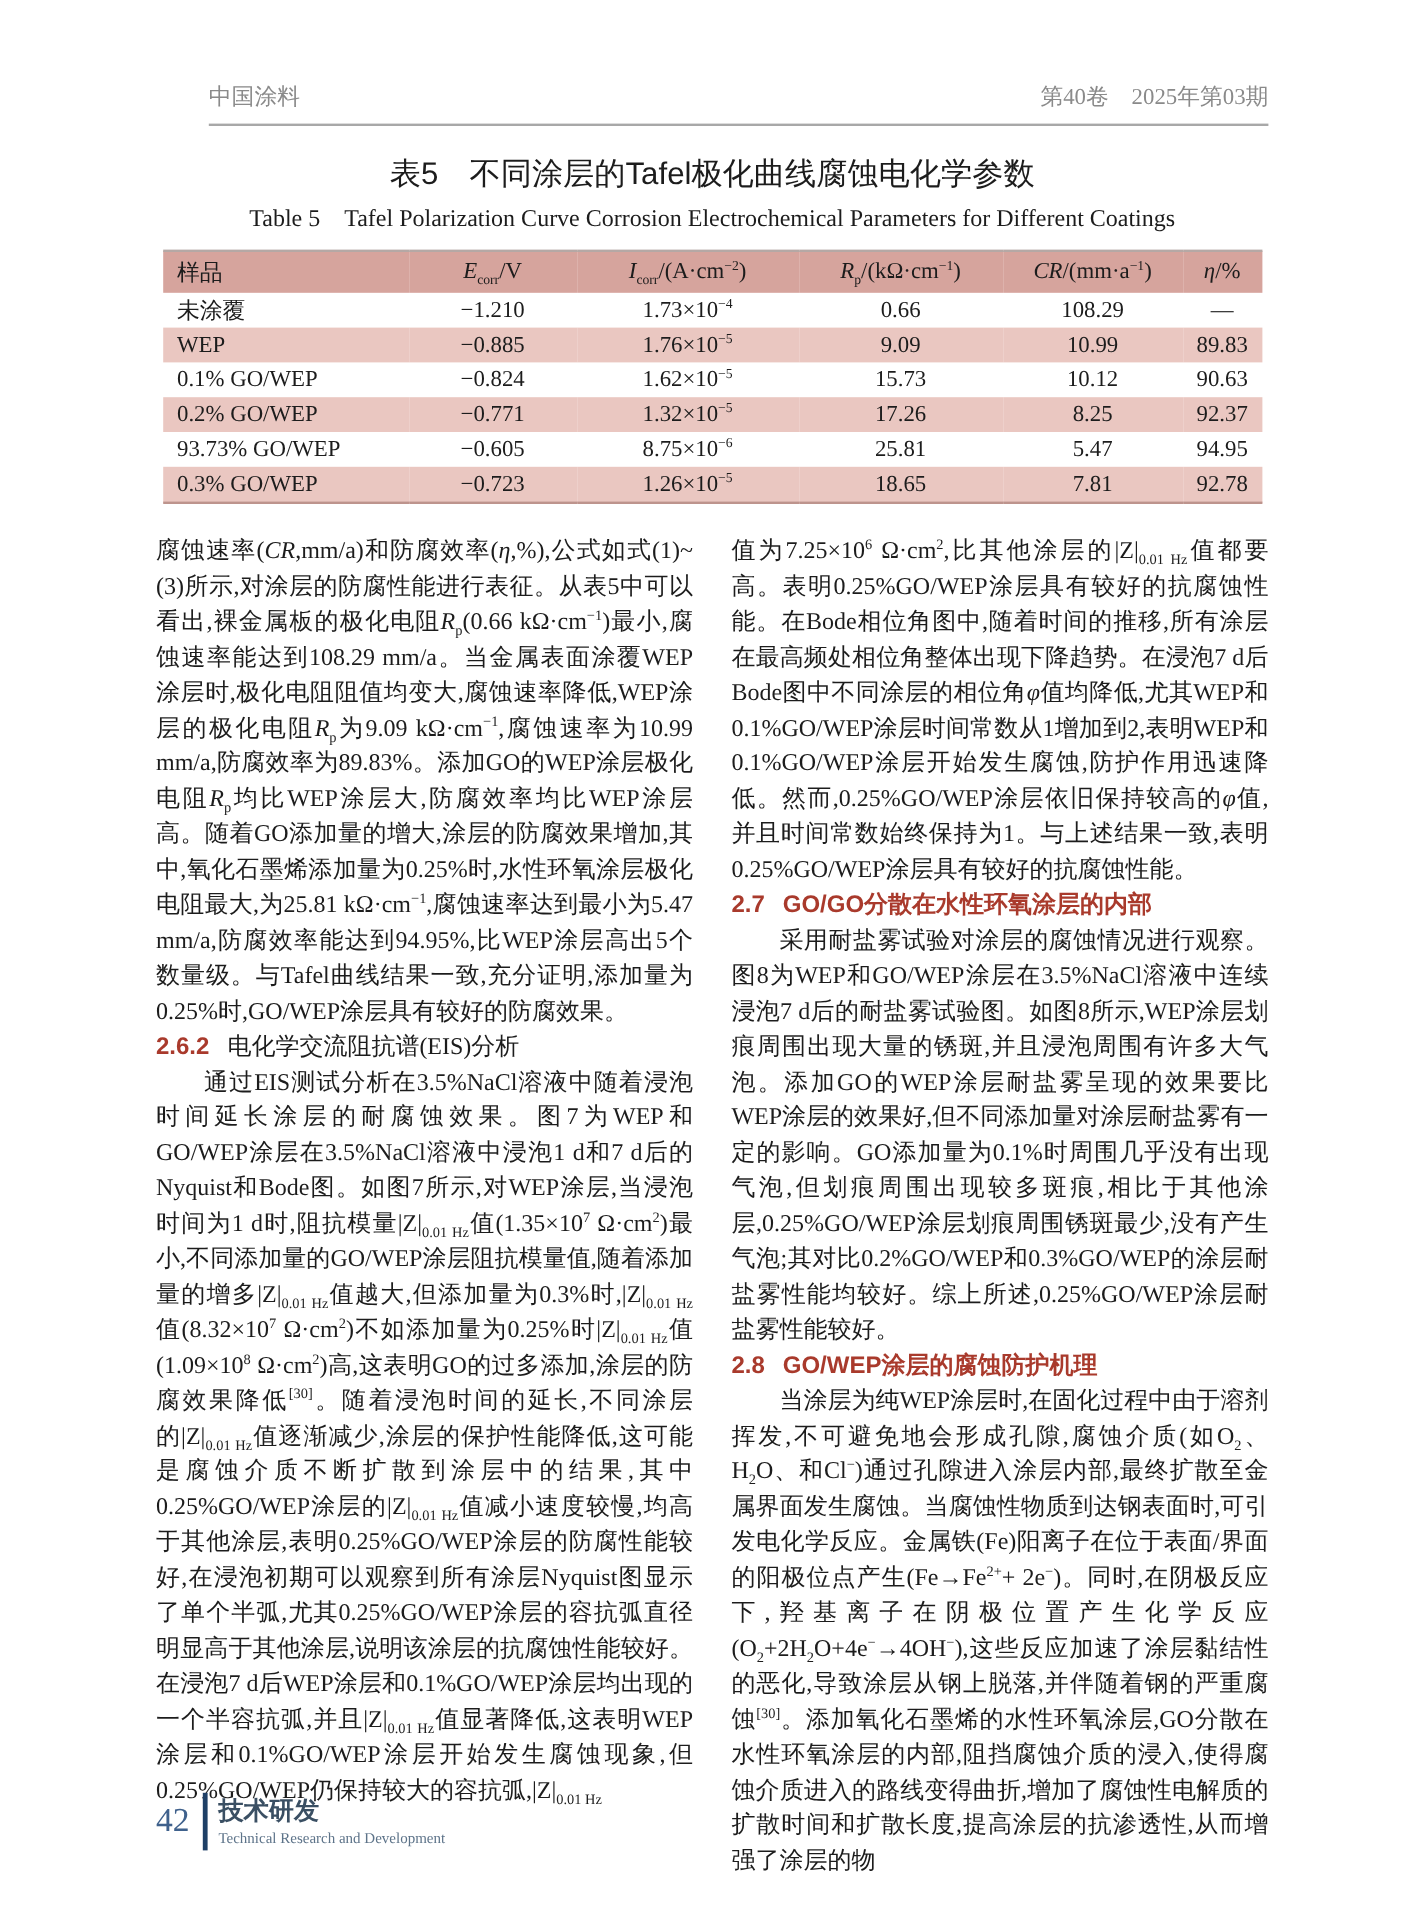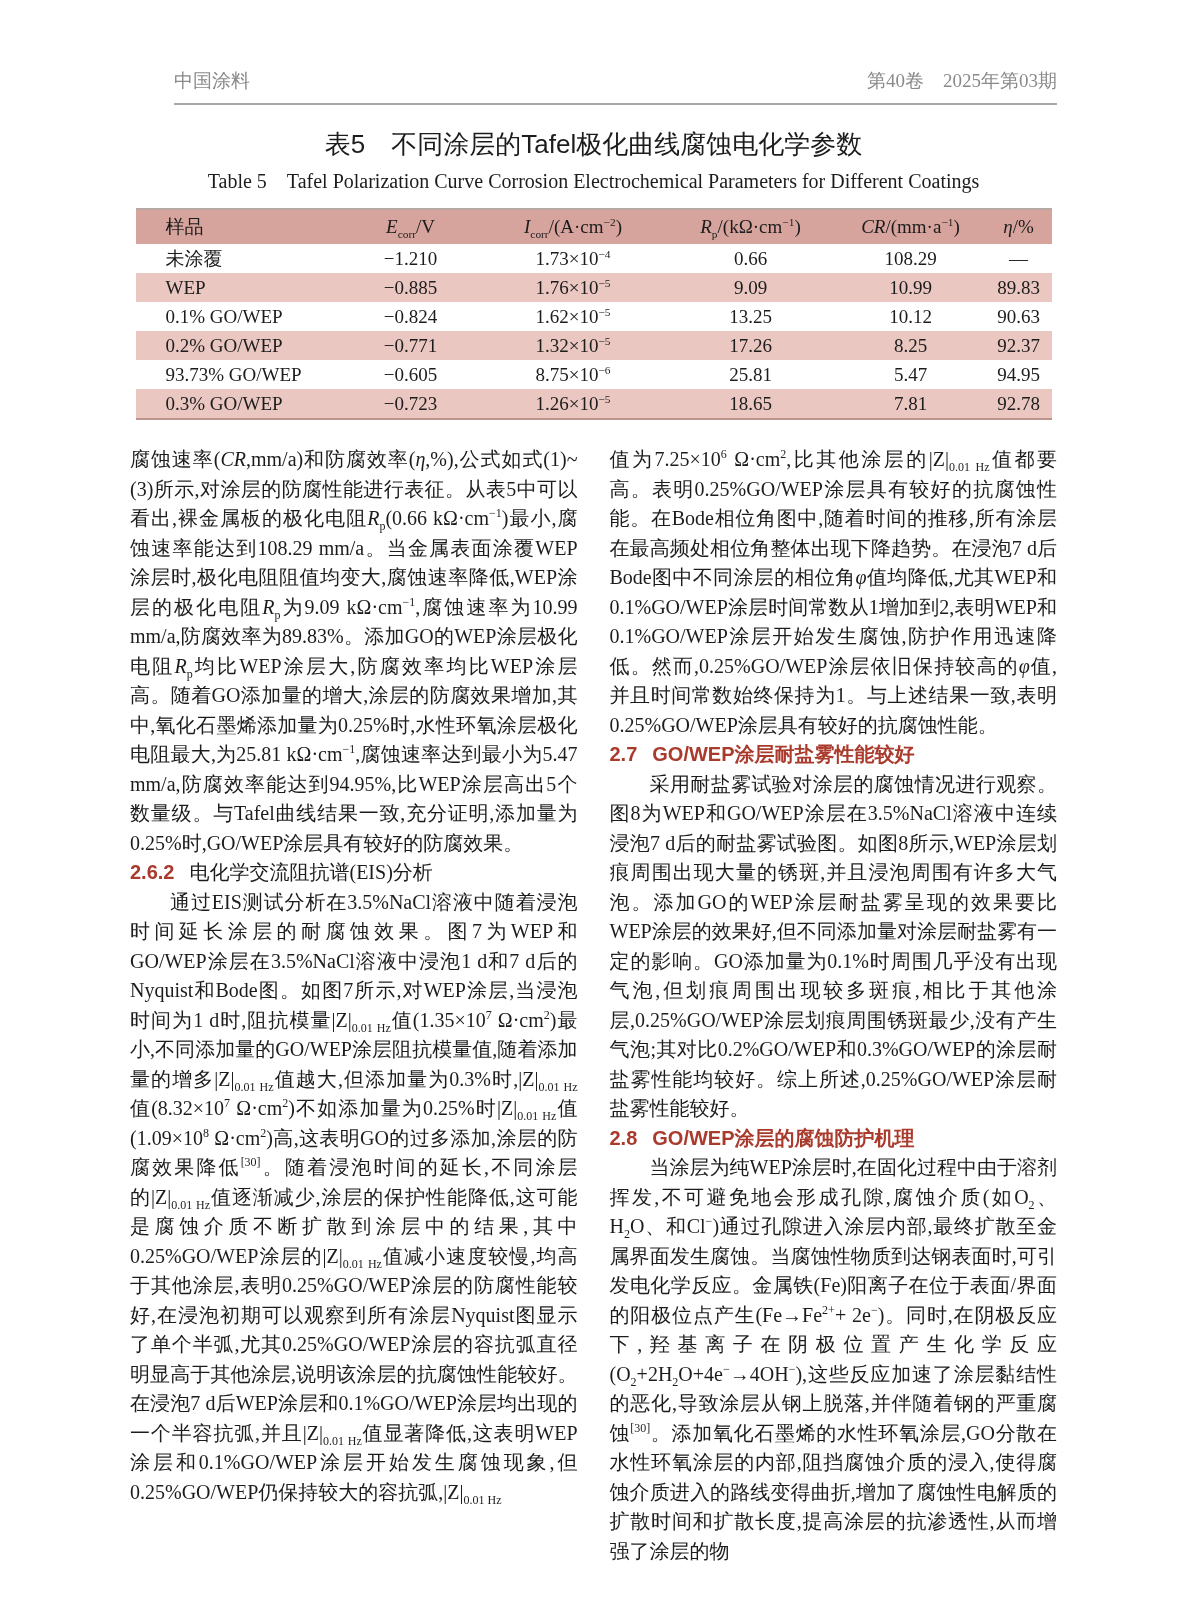--- a/index.html
+++ b/index.html
@@ -35,21 +35,21 @@
   table.tafel{
     width:916px;margin:13px auto 0 auto;
     border-collapse:collapse;table-layout:fixed;
     font-size:19px;
     border-top:2px solid #b5a8a5;
     border-bottom:2px solid #bd948d;
   }
   table.tafel th{background:#d6a49d;font-weight:normal;height:34px;}
   table.tafel td{height:29px;}
   table.tafel th,table.tafel td{text-align:center;padding:0;}
-  table.tafel th:first-child,table.tafel td:first-child{text-align:left;padding-left:30px;}
+  table.tafel th:first-child,table.tafel td:first-child{text-align:left;padding-left:12px;}
   table.tafel col:nth-child(1){width:205px;}
   table.tafel col:nth-child(2){width:140px;}
   table.tafel col:nth-child(3){width:185px;}
   table.tafel col:nth-child(4){width:170px;}
   table.tafel col:nth-child(5){width:150px;}
   table.tafel col:nth-child(6){width:66px;}
   table.tafel tbody tr:nth-child(even){background:#eac7c1;}
   
   .cols{display:flex;gap:32px;margin-top:25px;}
   .col{width:456px;font-size:20px;line-height:29.5px;text-align:justify;}
@@ -123,21 +123,21 @@
           <td>−0.885</td>
           <td>1.76×10<sup>−5</sup></td>
           <td>9.09</td>
           <td>10.99</td>
           <td>89.83</td>
         </tr>
         <tr>
           <td>0.1% GO/WEP</td>
           <td>−0.824</td>
           <td>1.62×10<sup>−5</sup></td>
-          <td>13.25</td>
+          <td>15.73</td>
           <td>10.12</td>
           <td>90.63</td>
         </tr>
         <tr>
           <td>0.2% GO/WEP</td>
           <td>−0.771</td>
           <td>1.32×10<sup>−5</sup></td>
           <td>17.26</td>
           <td>8.25</td>
           <td>92.37</td>
@@ -162,21 +162,29 @@
   </table>
 
   <main class="cols">
     <div class="col" id="col-left">
         <p class="para">腐蚀速率(<i>CR</i>,mm/a)和防腐效率(<i>η</i>,%),公式如式(1)~(3)所示,对涂层的防腐性能进行表征。从表5中可以看出,裸金属板的极化电阻<i>R</i><sub>p</sub>(0.66 kΩ·cm<sup>−1</sup>)最小,腐蚀速率能达到108.29 mm/a。当金属表面涂覆WEP涂层时,极化电阻阻值均变大,腐蚀速率降低,WEP涂层的极化电阻<i>R</i><sub>p</sub>为9.09 kΩ·cm<sup>−1</sup>,腐蚀速率为10.99 mm/a,防腐效率为89.83%。添加GO的WEP涂层极化电阻<i>R</i><sub>p</sub>均比WEP涂层大,防腐效率均比WEP涂层高。随着GO添加量的增大,涂层的防腐效果增加,其中,氧化石墨烯添加量为0.25%时,水性环氧涂层极化电阻最大,为25.81 kΩ·cm<sup>−1</sup>,腐蚀速率达到最小为5.47 mm/a,防腐效率能达到94.95%,比WEP涂层高出5个数量级。与Tafel曲线结果一致,充分证明,添加量为0.25%时,GO/WEP涂层具有较好的防腐效果。</p>
         <h3 class="sec"><span class="num">2.6.2</span><span class="title">电化学交流阻抗谱(EIS)分析</span></h3>
         <p class="para indent">通过EIS测试分析在3.5%NaCl溶液中随着浸泡时间延长涂层的耐腐蚀效果。图7为WEP和GO/WEP涂层在3.5%NaCl溶液中浸泡1 d和7 d后的Nyquist和Bode图。如图7所示,对WEP涂层,当浸泡时间为1 d时,阻抗模量|Z|<sub>0.01 Hz</sub>值(1.35×10<sup>7</sup> Ω·cm<sup>2</sup>)最小,不同添加量的GO/WEP涂层阻抗模量值,随着添加量的增多|Z|<sub>0.01 Hz</sub>值越大,但添加量为0.3%时,|Z|<sub>0.01 Hz</sub>值(8.32×10<sup>7</sup> Ω·cm<sup>2</sup>)不如添加量为0.25%时|Z|<sub>0.01 Hz</sub>值(1.09×10<sup>8</sup> Ω·cm<sup>2</sup>)高,这表明GO的过多添加,涂层的防腐效果降低<sup>[30]</sup>。随着浸泡时间的延长,不同涂层的|Z|<sub>0.01 Hz</sub>值逐渐减少,涂层的保护性能降低,这可能是腐蚀介质不断扩散到涂层中的结果,其中0.25%GO/WEP涂层的|Z|<sub>0.01 Hz</sub>值减小速度较慢,均高于其他涂层,表明0.25%GO/WEP涂层的防腐性能较好,在浸泡初期可以观察到所有涂层Nyquist图显示了单个半弧,尤其0.25%GO/WEP涂层的容抗弧直径明显高于其他涂层,说明该涂层的抗腐蚀性能较好。在浸泡7 d后WEP涂层和0.1%GO/WEP涂层均出现的一个半容抗弧,并且|Z|<sub>0.01 Hz</sub>值显著降低,这表明WEP涂层和0.1%GO/WEP涂层开始发生腐蚀现象,但0.25%GO/WEP仍保持较大的容抗弧,|Z|<sub>0.01 Hz</sub></p>
       </div>
     <div class="col" id="col-right">
         <p class="para">值为7.25×10<sup>6</sup> Ω·cm<sup>2</sup>,比其他涂层的|Z|<sub>0.01 Hz</sub>值都要高。表明0.25%GO/WEP涂层具有较好的抗腐蚀性能。在Bode相位角图中,随着时间的推移,所有涂层在最高频处相位角整体出现下降趋势。在浸泡7 d后Bode图中不同涂层的相位角<i>φ</i>值均降低,尤其WEP和0.1%GO/WEP涂层时间常数从1增加到2,表明WEP和0.1%GO/WEP涂层开始发生腐蚀,防护作用迅速降低。然而,0.25%GO/WEP涂层依旧保持较高的<i>φ</i>值,并且时间常数始终保持为1。与上述结果一致,表明0.25%GO/WEP涂层具有较好的抗腐蚀性能。</p>
-        <h3 class="sec red"><span class="num">2.7</span><span class="title">GO/WEP涂层耐盐雾性能较好</span></h3>
+        <h3 class="sec red"><span class="num">2.7</span><span class="title">GO/GO分散在水性环氧涂层的内部</span></h3>
         <p class="para indent">采用耐盐雾试验对涂层的腐蚀情况进行观察。图8为WEP和GO/WEP涂层在3.5%NaCl溶液中连续浸泡7 d后的耐盐雾试验图。如图8所示,WEP涂层划痕周围出现大量的锈斑,并且浸泡周围有许多大气泡。添加GO的WEP涂层耐盐雾呈现的效果要比WEP涂层的效果好,但不同添加量对涂层耐盐雾有一定的影响。GO添加量为0.1%时周围几乎没有出现气泡,但划痕周围出现较多斑痕,相比于其他涂层,0.25%GO/WEP涂层划痕周围锈斑最少,没有产生气泡;其对比0.2%GO/WEP和0.3%GO/WEP的涂层耐盐雾性能均较好。综上所述,0.25%GO/WEP涂层耐盐雾性能较好。</p>
         <h3 class="sec red"><span class="num">2.8</span><span class="title">GO/WEP涂层的腐蚀防护机理</span></h3>
         <p class="para indent">当涂层为纯WEP涂层时,在固化过程中由于溶剂挥发,不可避免地会形成孔隙,腐蚀介质(如O<sub>2</sub>、H<sub>2</sub>O、和Cl<sup>−</sup>)通过孔隙进入涂层内部,最终扩散至金属界面发生腐蚀。当腐蚀性物质到达钢表面时,可引发电化学反应。金属铁(Fe)阳离子在位于表面/界面的阳极位点产生(Fe→Fe<sup>2+</sup>+ 2e<sup>−</sup>)。同时,在阴极反应下,羟基离子在阴极位置产生化学反应(O<sub>2</sub>+2H<sub>2</sub>O+4e<sup>−</sup>→4OH<sup>−</sup>),这些反应加速了涂层黏结性的恶化,导致涂层从钢上脱落,并伴随着钢的严重腐蚀<sup>[30]</sup>。添加氧化石墨烯的水性环氧涂层,GO分散在水性环氧涂层的内部,阻挡腐蚀介质的浸入,使得腐蚀介质进入的路线变得曲折,增加了腐蚀性电解质的扩散时间和扩散长度,提高涂层的抗渗透性,从而增强了涂层的物</p>
       </div>
   </main>
 
+  <footer class="pagefoot">
+    <span class="pnum">42</span>
+    <span class="fbar"></span>
+    <span>
+      <div class="fcn">技术研发</div>
+      <div class="fen">Technical Research and Development</div>
+    </span>
+  </footer>
 
 </div>
 
 </body></html>

